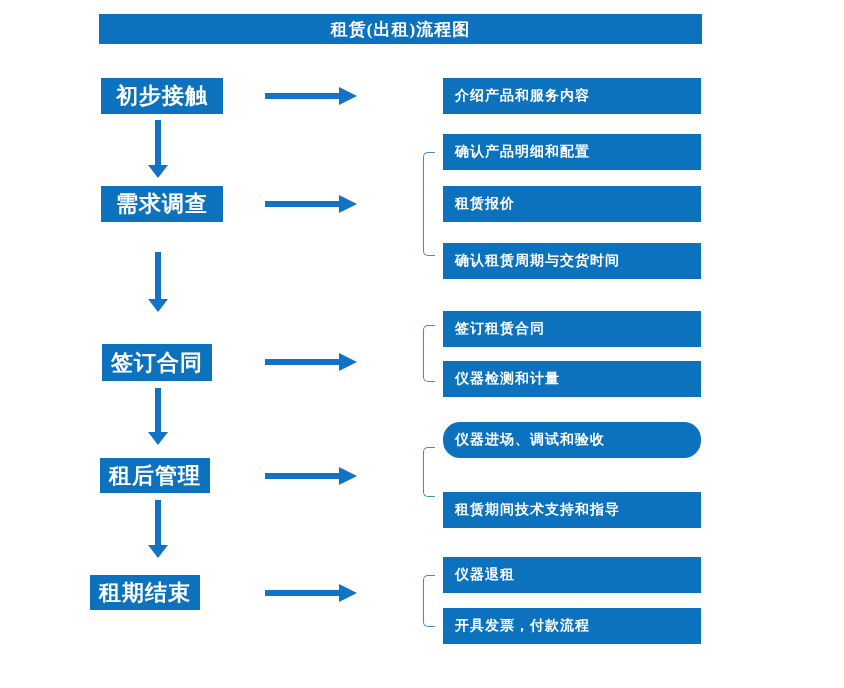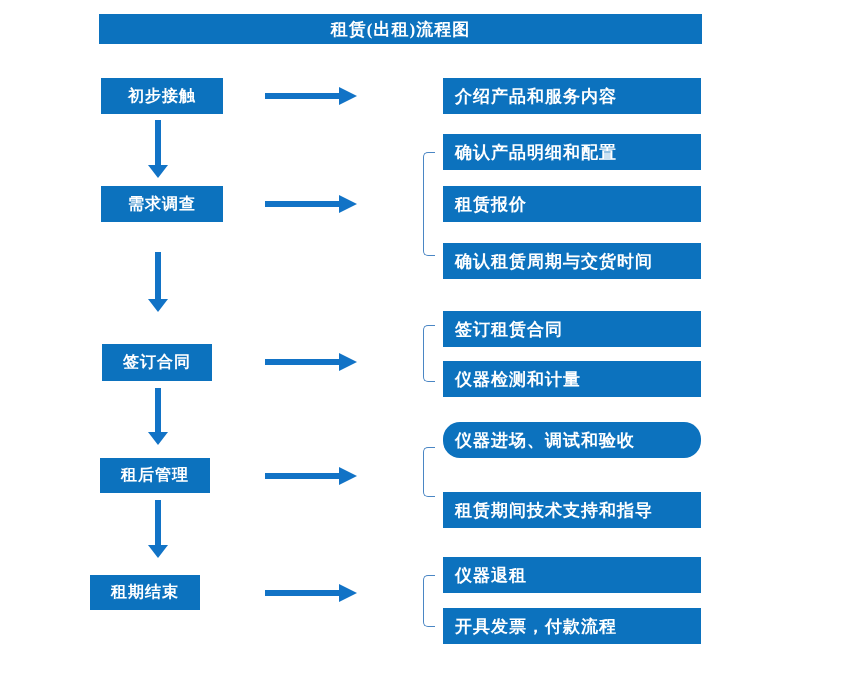--- a/index.html
+++ b/index.html
@@ -25,27 +25,27 @@
     align-items: center;
     letter-spacing: 1px;
   }
   .title-bar {
     left: 99px; top: 14px; width: 603px; height: 30px;
     justify-content: center;
     font-size: 17px;
   }
   .stage {
     justify-content: center;
-    font-size: 16px;
+    font-size: 22px;
   }
   .out {
     left: 443px; width: 258px; height: 36px;
     justify-content: flex-start;
     padding-left: 12px;
-    font-size: 17px;
+    font-size: 14px;
   }
   .h-shaft {
     position: absolute;
     height: 6px;
     background: var(--arrow, #1273c6);
   }
   .h-head {
     position: absolute;
     width: 0; height: 0;
     border-left: 18px solid var(--arrow, #1273c6);

